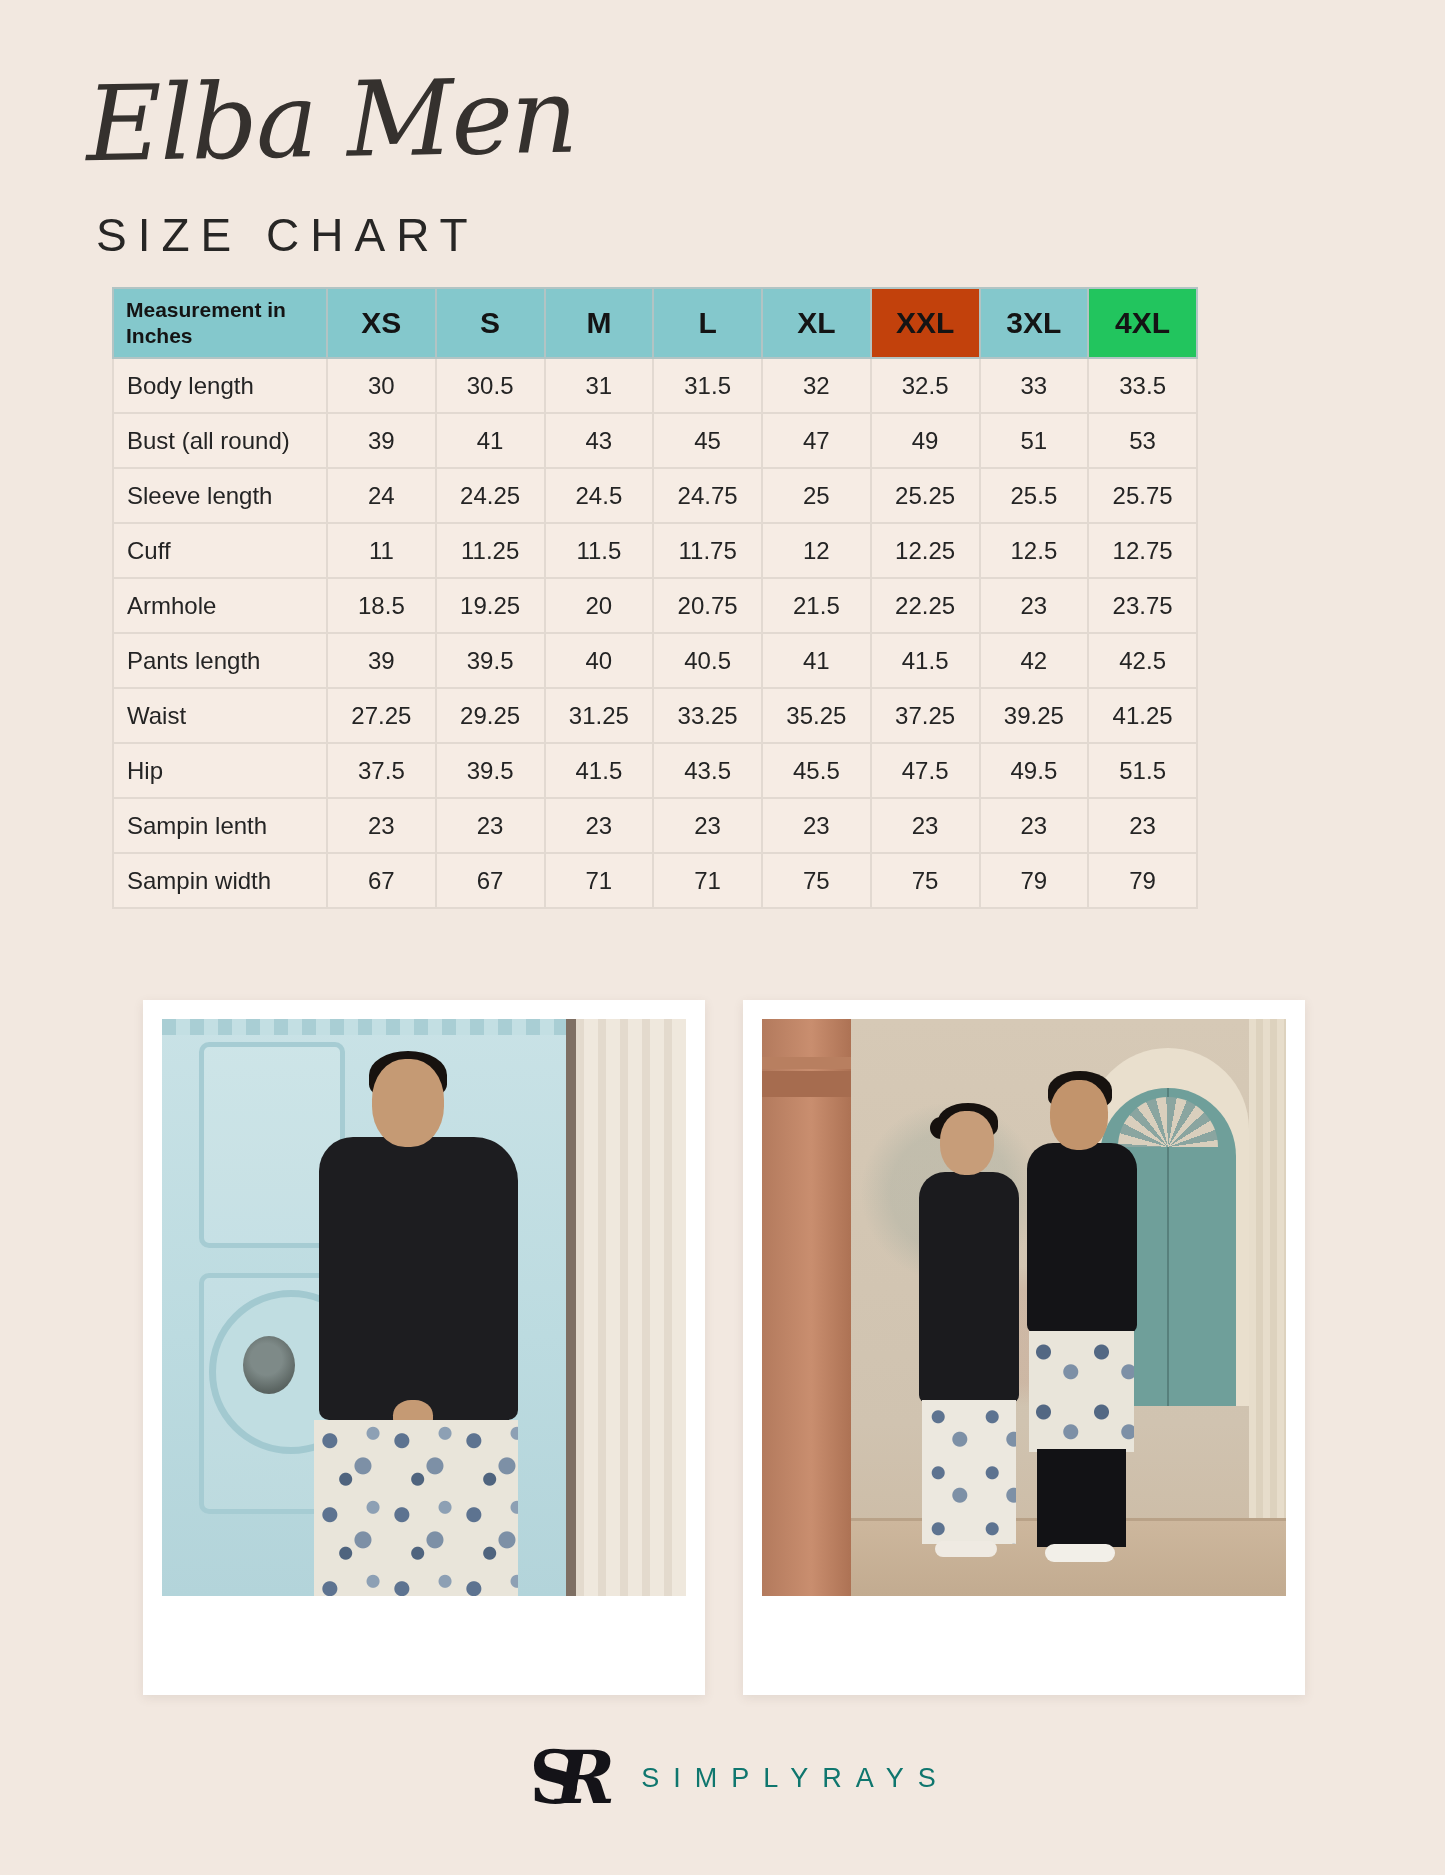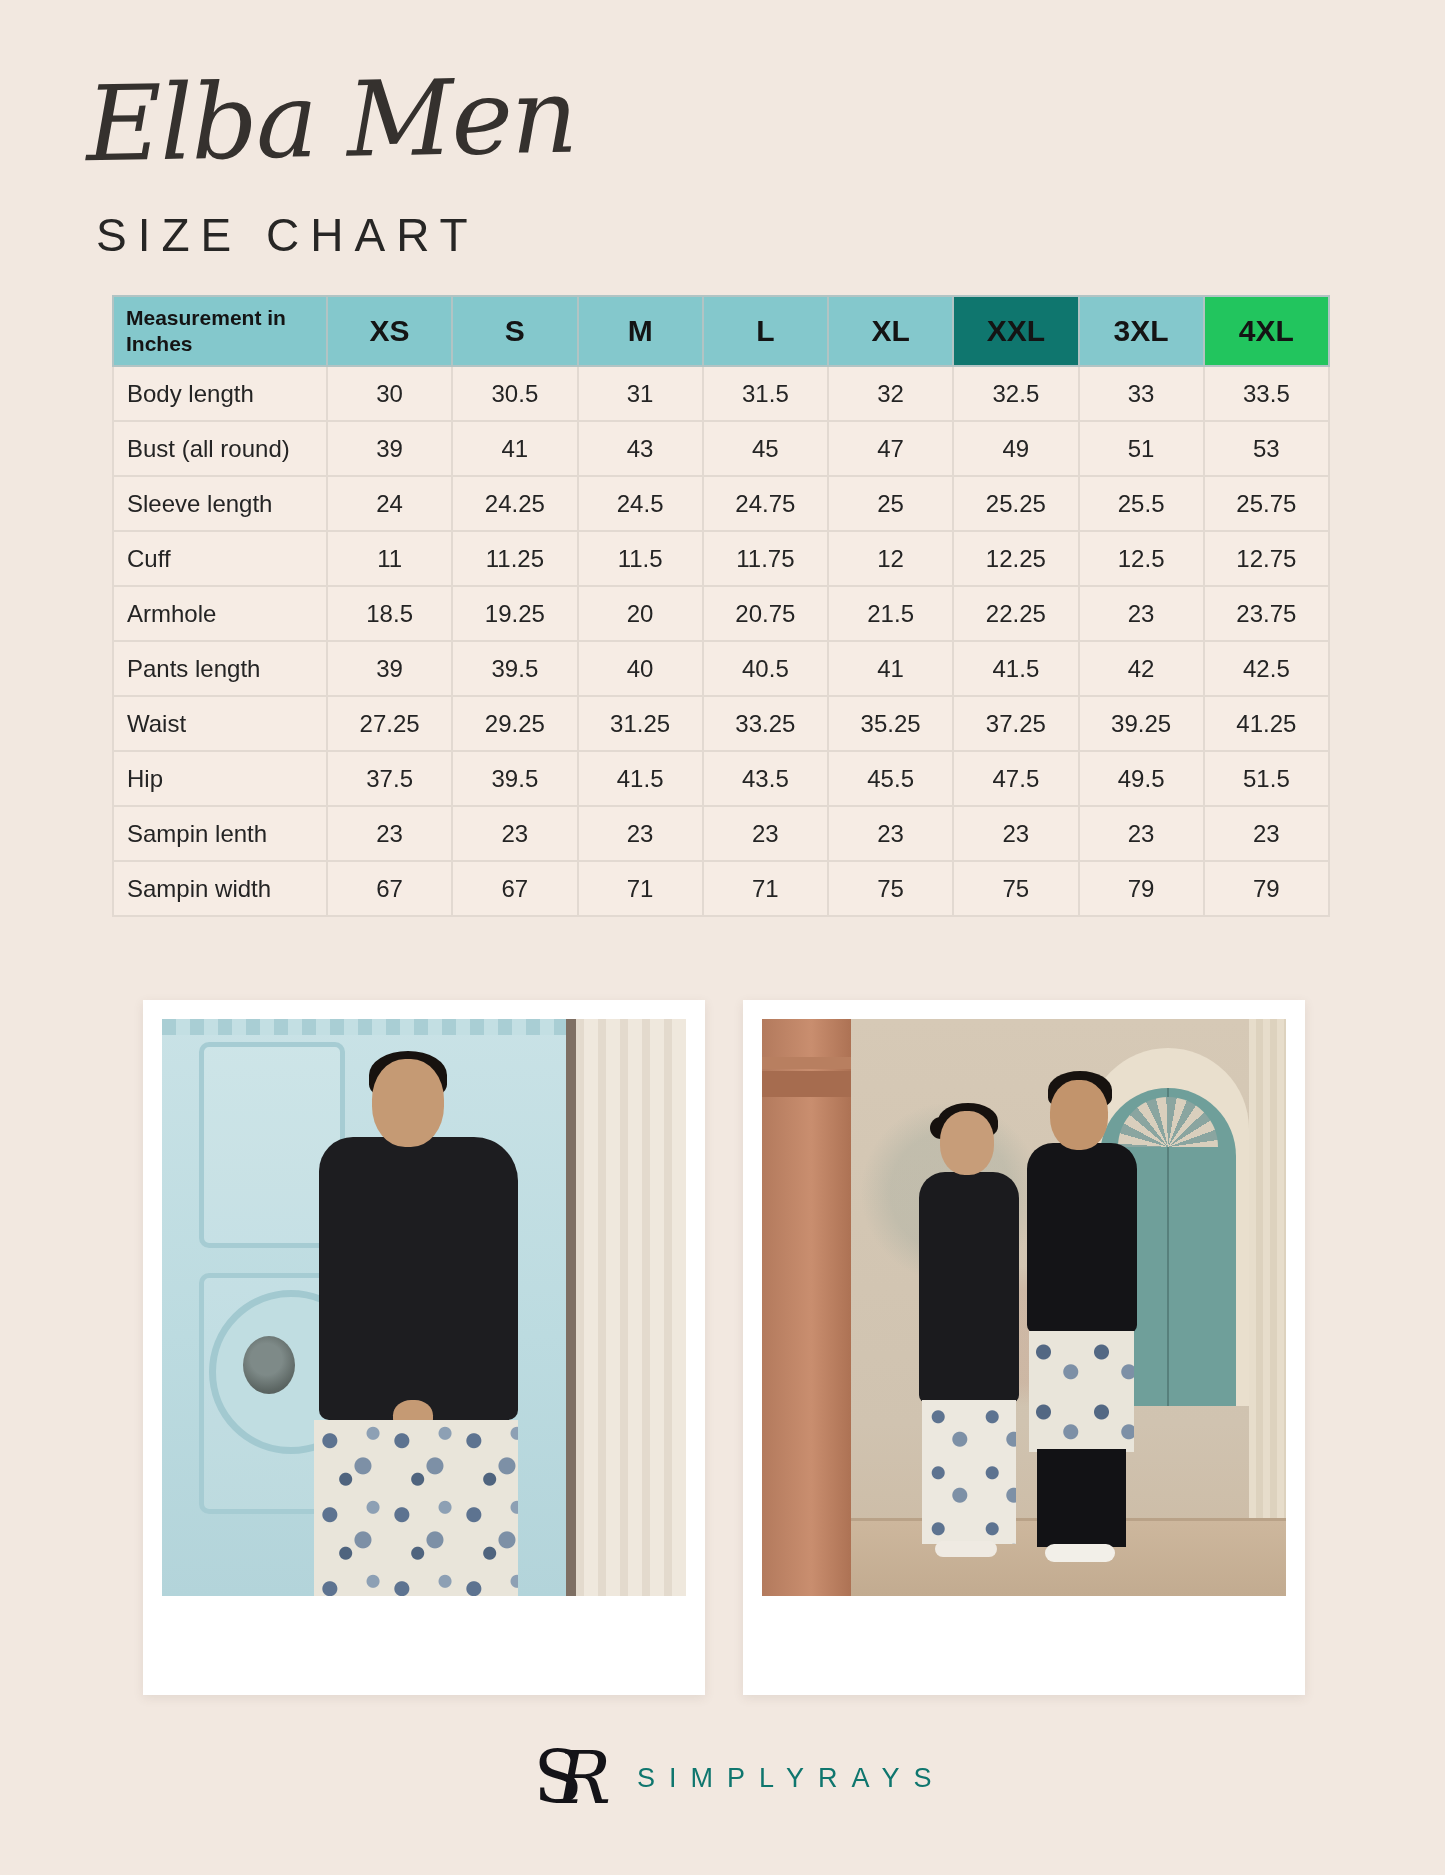--- a/index.html
+++ b/index.html
@@ -21,24 +21,24 @@
     letter-spacing:-2px;color:#35312e;
     transform:rotate(-1deg);
   }
   .title-sub{
     position:absolute;left:96px;top:208px;
     font-size:46px;letter-spacing:11px;
     font-weight:400;color:#272625;
   }
   
   .size-table{
-    position:absolute;left:112px;top:295px;
+    position:absolute;left:112px;top:287px;
     border-collapse:collapse;
     table-layout:fixed;
-    width:1218px;
+    width:1086px;
   }
   .size-table th,.size-table td{
     border:2px solid #e2d9d1;
     text-align:center;vertical-align:middle;
     padding:0;
   }
   .size-table thead th{
     background:#84c8cc;
     height:68px;
     font-size:30px;font-weight:bold;color:#141414;
@@ -154,21 +154,21 @@
     background-size:58px 60px;}
   .sr-m-pants{left:52.5%;top:74.5%;width:17%;height:17%;background:#121215;}
   .sr-m-feet{left:54%;top:91%;width:70px;height:18px;border-radius:9px;background:#f2efe8;}
   
   .footer{
     position:absolute;left:0;top:1742px;width:100%;
     display:flex;align-items:center;justify-content:center;gap:26px;
   }
   .monogram{
     font-family:"DejaVu Serif",serif;
-    font-weight:normal;font-size:72px;line-height:1;
+    font-weight:bold;font-size:72px;line-height:1;
     letter-spacing:-26px;color:#141318;
     padding-right:26px;
   }
   .monogram .r{font-style:italic;}
   .brand{
     font-size:27px;letter-spacing:14px;color:#0f766e;font-weight:400;
   }
 </style>
 </head>
 <body>
@@ -180,21 +180,21 @@
 
   <table class="size-table">
     <thead>
         <tr>
           <th class="corner" style="background: rgb(132, 200, 204);">Measurement in Inches</th>
           <th style="background: rgb(132, 200, 204);">XS</th>
           <th style="background: rgb(132, 200, 204);">S</th>
           <th style="background: rgb(132, 200, 204);">M</th>
           <th style="background: rgb(132, 200, 204);">L</th>
           <th style="background: rgb(132, 200, 204);">XL</th>
-          <th style="background: #0f766e;">XXL</th>
+          <th style="background: #c2410c;">XXL</th>
           <th style="background: rgb(132, 200, 204);">3XL</th>
           <th style="background: #22c55e;">4XL</th>
         </tr>
       </thead>
     <tbody>
         <tr>
           <td class="rowlabel">Body length</td>
           <td>30</td>
           <td>30.5</td>
           <td>31</td>

